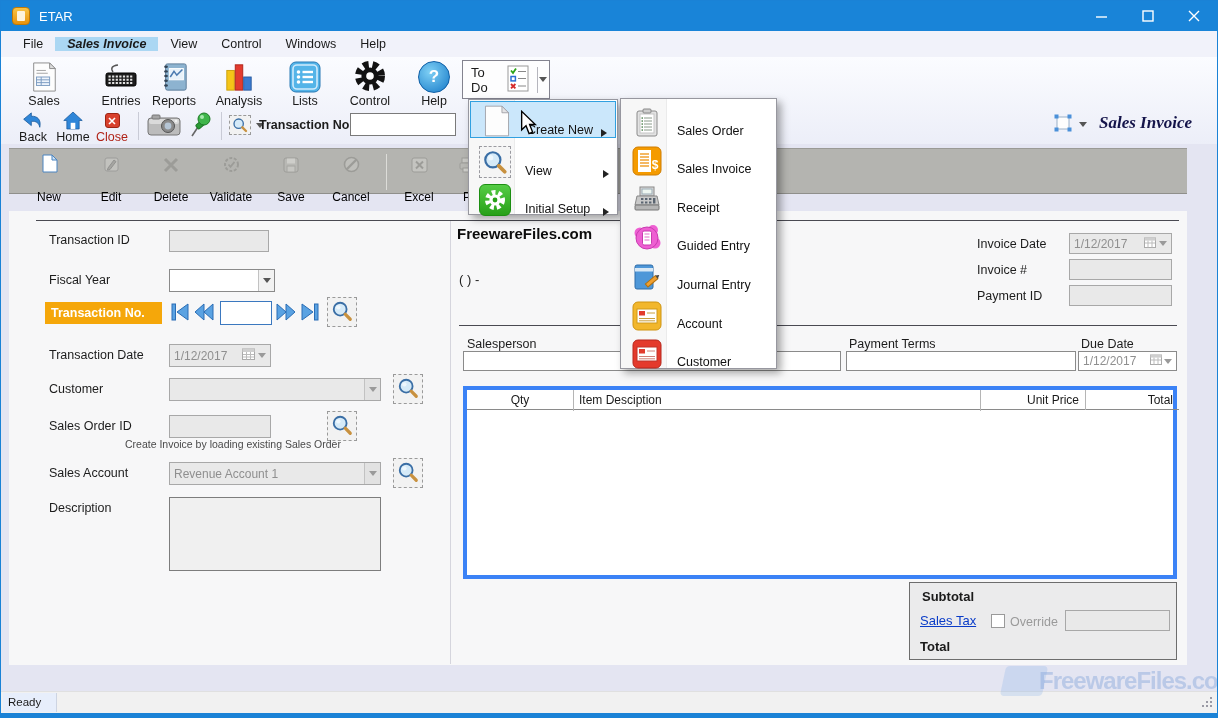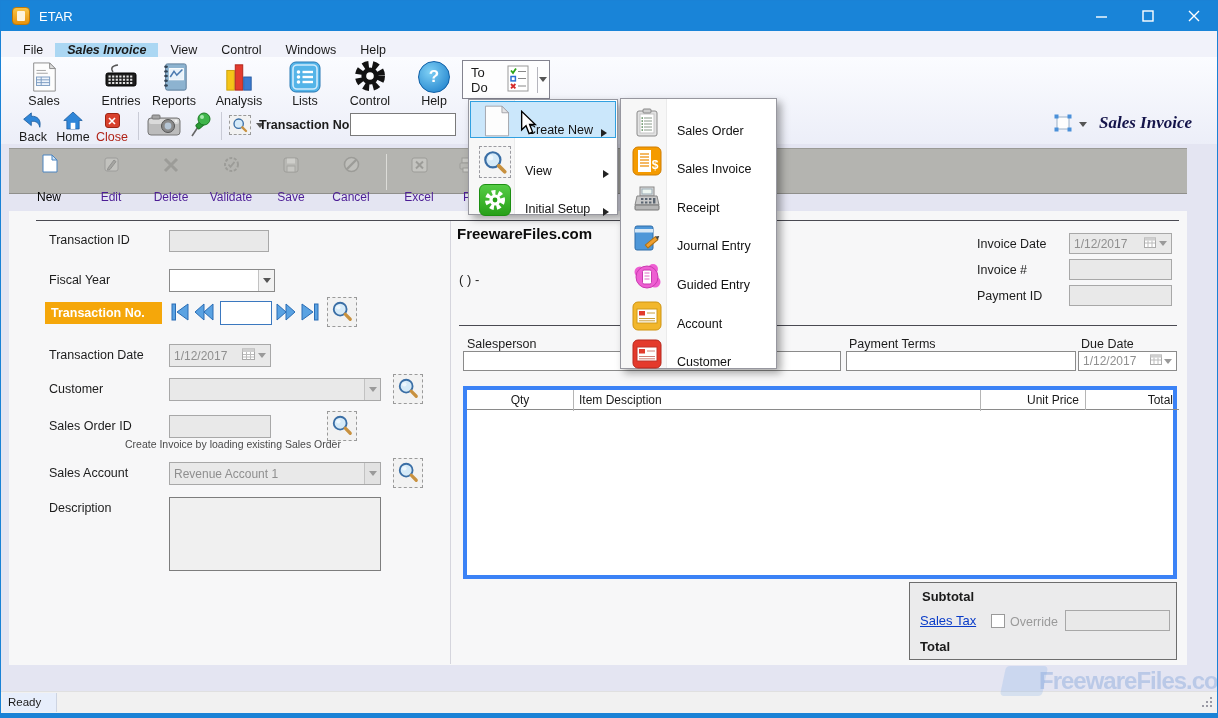--- a/index.html
+++ b/index.html
@@ -8,37 +8,37 @@
   #app{position:relative;width:1218px;height:718px;background:#e4e5f2;overflow:hidden;border:1px solid #1a82d6}
   .abs{position:absolute}
   
   .titlebar{position:absolute;left:0;top:0;width:100%;height:30px;background:#1984d8;display:flex;align-items:center}
   .app-icon{width:18px;height:18px;margin-left:11px;border-radius:4px;background:linear-gradient(#f9c445,#e8920c);border:1px solid #c27a06;position:relative}
   .app-icon:after{content:"";position:absolute;left:4px;top:3px;width:8px;height:10px;background:#fdf3dd;border-radius:1px}
   .title-text{color:#fff;font-size:13px;margin-left:9px}
   .win-btn{width:46px;height:30px;display:flex;align-items:center;justify-content:center}
   .win-btns{position:absolute;right:0;top:0;display:flex}
   
-  .menubar{position:absolute;left:0;top:30px;width:100%;height:26px;background:#f1f2fa;display:flex;align-items:flex-end;padding-left:10px}
+  .menubar{position:absolute;left:0;top:30px;width:100%;height:26px;background:#f1f2fa;display:flex;align-items:center;padding-left:10px}
   .menu-item{display:flex;align-items:center;padding:0 12px;color:#1a1a1a}
   .menu-item.active{background:#abd7f3;font-weight:bold;font-style:italic}
   
   .chrome{position:absolute;left:0;top:56px;width:100%;height:87px;background:linear-gradient(#fbfcff,#ecEEf8)}
   .ribbon-btn{position:absolute;top:58px;width:58px;height:48px;text-align:center}
   .ribbon-btn .ric{height:34px;display:flex;align-items:flex-end;justify-content:center}
   .ribbon-btn .rlb{font-size:12.5px;margin-top:1px}
   .nav-btn{position:absolute;top:110px;text-align:center;color:#1a1a1a}
   .nav-btn .nic{height:19px;display:flex;align-items:center;justify-content:center}
   .vsep{position:absolute;width:1px;background:#c9cbd6}
   
   .tb3{position:absolute;left:8px;top:147px;width:1178px;height:46px;background:#b4b4b0;border-top:1px solid #9a9a96;border-bottom:1px solid #8f8f8b}
   .tb3-btn{position:absolute;top:3px;width:58px;height:40px;text-align:center}
   .tb3-btn .t3i{height:21px;display:flex;align-items:flex-end;justify-content:center}
   .tb3-btn .t3l{font-size:12px;color:#1c1c1c;margin-top:17px}
-  .tb3-btn.disabled .t3l{color:#4c1d95}
+  .tb3-btn.disabled .t3l{color:#000000}
   .tb3-btn.disabled svg{opacity:.55}
   
   .panel{position:absolute;left:8px;top:210px;width:1178px;height:454px;background:#f7f7f8}
   .flabel{position:absolute;color:#1c1c1c;font-size:12.5px}
   .fld{position:absolute;border:1px solid #a8a8a8;background:#e9e9e9;color:#8f8f8f;font-size:12px;display:flex;align-items:center;padding:0 4px}
   .fld.white{background:#fff;border-color:#8a8a8a}
   .combo-arrow{position:absolute;right:0;top:0;bottom:0;width:16px;border-left:1px solid #c2c2c2;display:flex;align-items:center;justify-content:center;background:#f2f2f2}
   .tri-down{width:0;height:0;border-left:4px solid transparent;border-right:4px solid transparent;border-top:5px solid #555}
   .tri-down.dim{border-top-color:#9a9a9a}
   .tri-right{width:0;height:0;border-top:4px solid transparent;border-bottom:4px solid transparent;border-left:6px solid #222}
@@ -683,50 +683,50 @@
               <rect x="21" y="13" width="2.4" height="5.5"></rect>
             </g>
             <rect x="3" y="20" width="24" height="5" rx="1" fill="#b5b5b5" stroke="#777"></rect>
           </svg>
       </span>
       <span class="mi-lb">Receipt</span>
     </div>
     <div class="pmenu-row">
       <span class="mi-ic">
         <svg width="30" height="30" viewBox="0 0 30 30">
-            <rect x="3" y="3" width="18" height="24" rx="2" fill="#4e97d8" stroke="#2f6da8"></rect>
-            <rect x="3" y="6" width="18" height="3.5" fill="#d8e8f5"></rect>
-            <g transform="rotate(-40 20 19)">
-              <rect x="13" y="17" width="13" height="4" fill="#f0a030" stroke="#b07010"></rect>
-              <polygon points="26,17 29.5,19 26,21" fill="#444"></polygon>
-            </g>
-          </svg>
-      </span>
-      <span class="mi-lb">Journal Entry</span>
-    </div>
-    <div class="pmenu-row">
-      <span class="mi-ic">
-        <svg width="30" height="30" viewBox="0 0 30 30">
             <circle cx="8" cy="10" r="5.5" fill="#ee5fd2"></circle>
             <circle cx="21" cy="7" r="5" fill="#ee5fd2"></circle>
             <circle cx="23" cy="20" r="5.5" fill="#ee5fd2"></circle>
             <circle cx="15" cy="15" r="11" fill="#ee5fd2" stroke="#c93bb0"></circle>
             <rect x="10.5" y="8" width="9" height="14" rx="1.5" fill="#fff" stroke="#c93bb0"></rect>
             <g stroke="#e06cc8">
               <line x1="12.5" y1="11" x2="17.5" y2="11"></line>
               <line x1="12.5" y1="14" x2="17.5" y2="14"></line>
               <line x1="12.5" y1="17" x2="17.5" y2="17"></line>
             </g>
           </svg>
       </span>
       <span class="mi-lb">Guided Entry</span>
     </div>
     <div class="pmenu-row">
       <span class="mi-ic">
         <svg width="30" height="30" viewBox="0 0 30 30">
+            <rect x="3" y="3" width="18" height="24" rx="2" fill="#4e97d8" stroke="#2f6da8"></rect>
+            <rect x="3" y="6" width="18" height="3.5" fill="#d8e8f5"></rect>
+            <g transform="rotate(-40 20 19)">
+              <rect x="13" y="17" width="13" height="4" fill="#f0a030" stroke="#b07010"></rect>
+              <polygon points="26,17 29.5,19 26,21" fill="#444"></polygon>
+            </g>
+          </svg>
+      </span>
+      <span class="mi-lb">Journal Entry</span>
+    </div>
+    <div class="pmenu-row">
+      <span class="mi-ic">
+        <svg width="30" height="30" viewBox="0 0 30 30">
             <rect x="1" y="1" width="28" height="28" rx="5" fill="#f2b72c" stroke="#cf9410"></rect>
             <rect x="5" y="8" width="20" height="14" fill="#fff" stroke="#d09a18"></rect>
             <rect x="7" y="10" width="6" height="4.5" fill="#e23b2e"></rect>
             <g stroke="#c9a040">
               <line x1="15" y1="12" x2="23" y2="12"></line>
               <line x1="7" y1="17.5" x2="23" y2="17.5"></line>
               <line x1="7" y1="19.8" x2="23" y2="19.8"></line>
             </g>
           </svg>
       </span>

